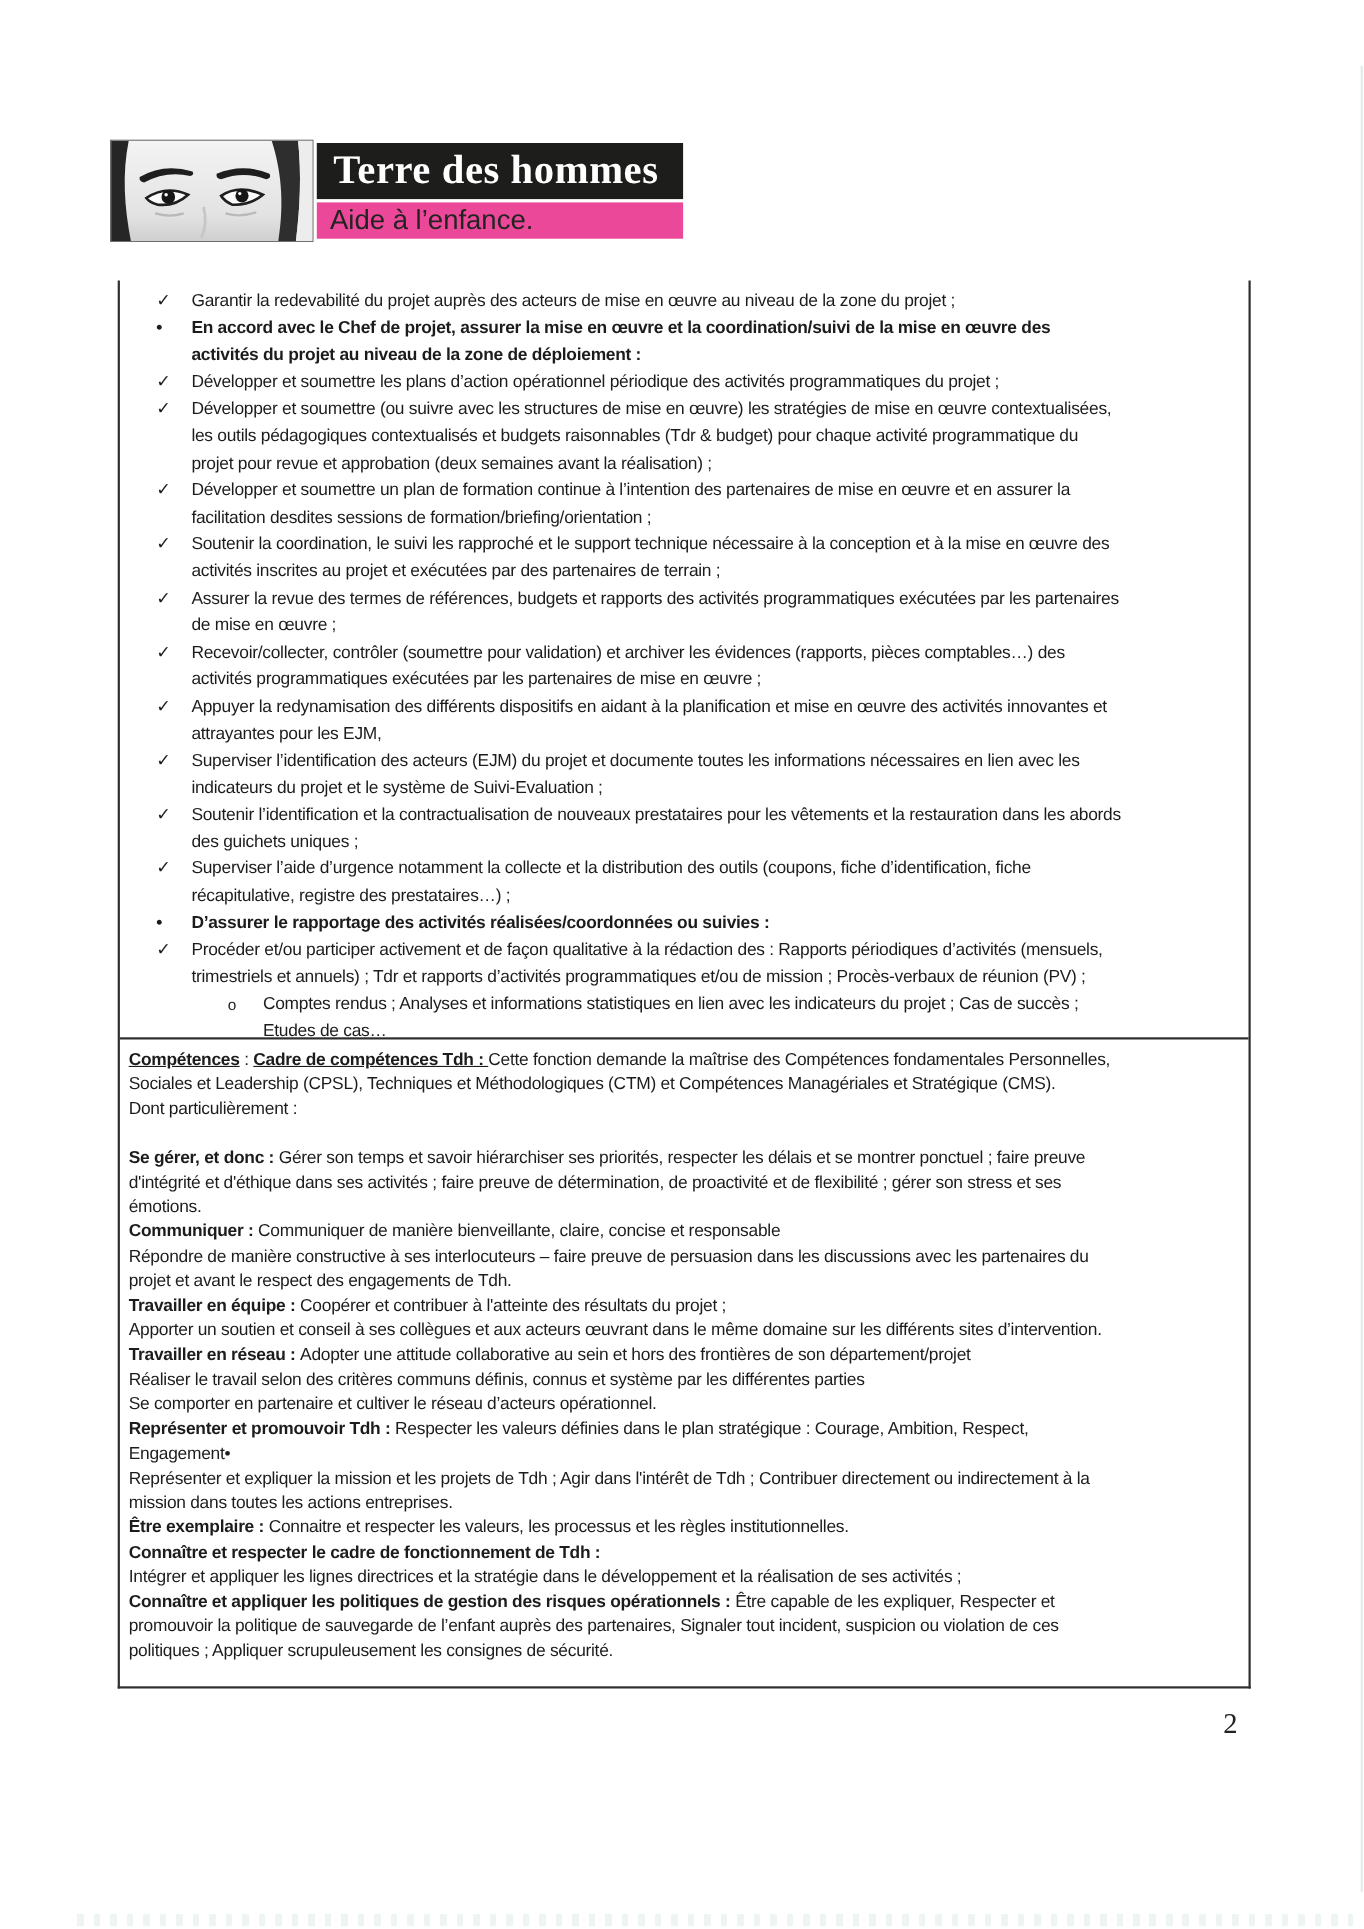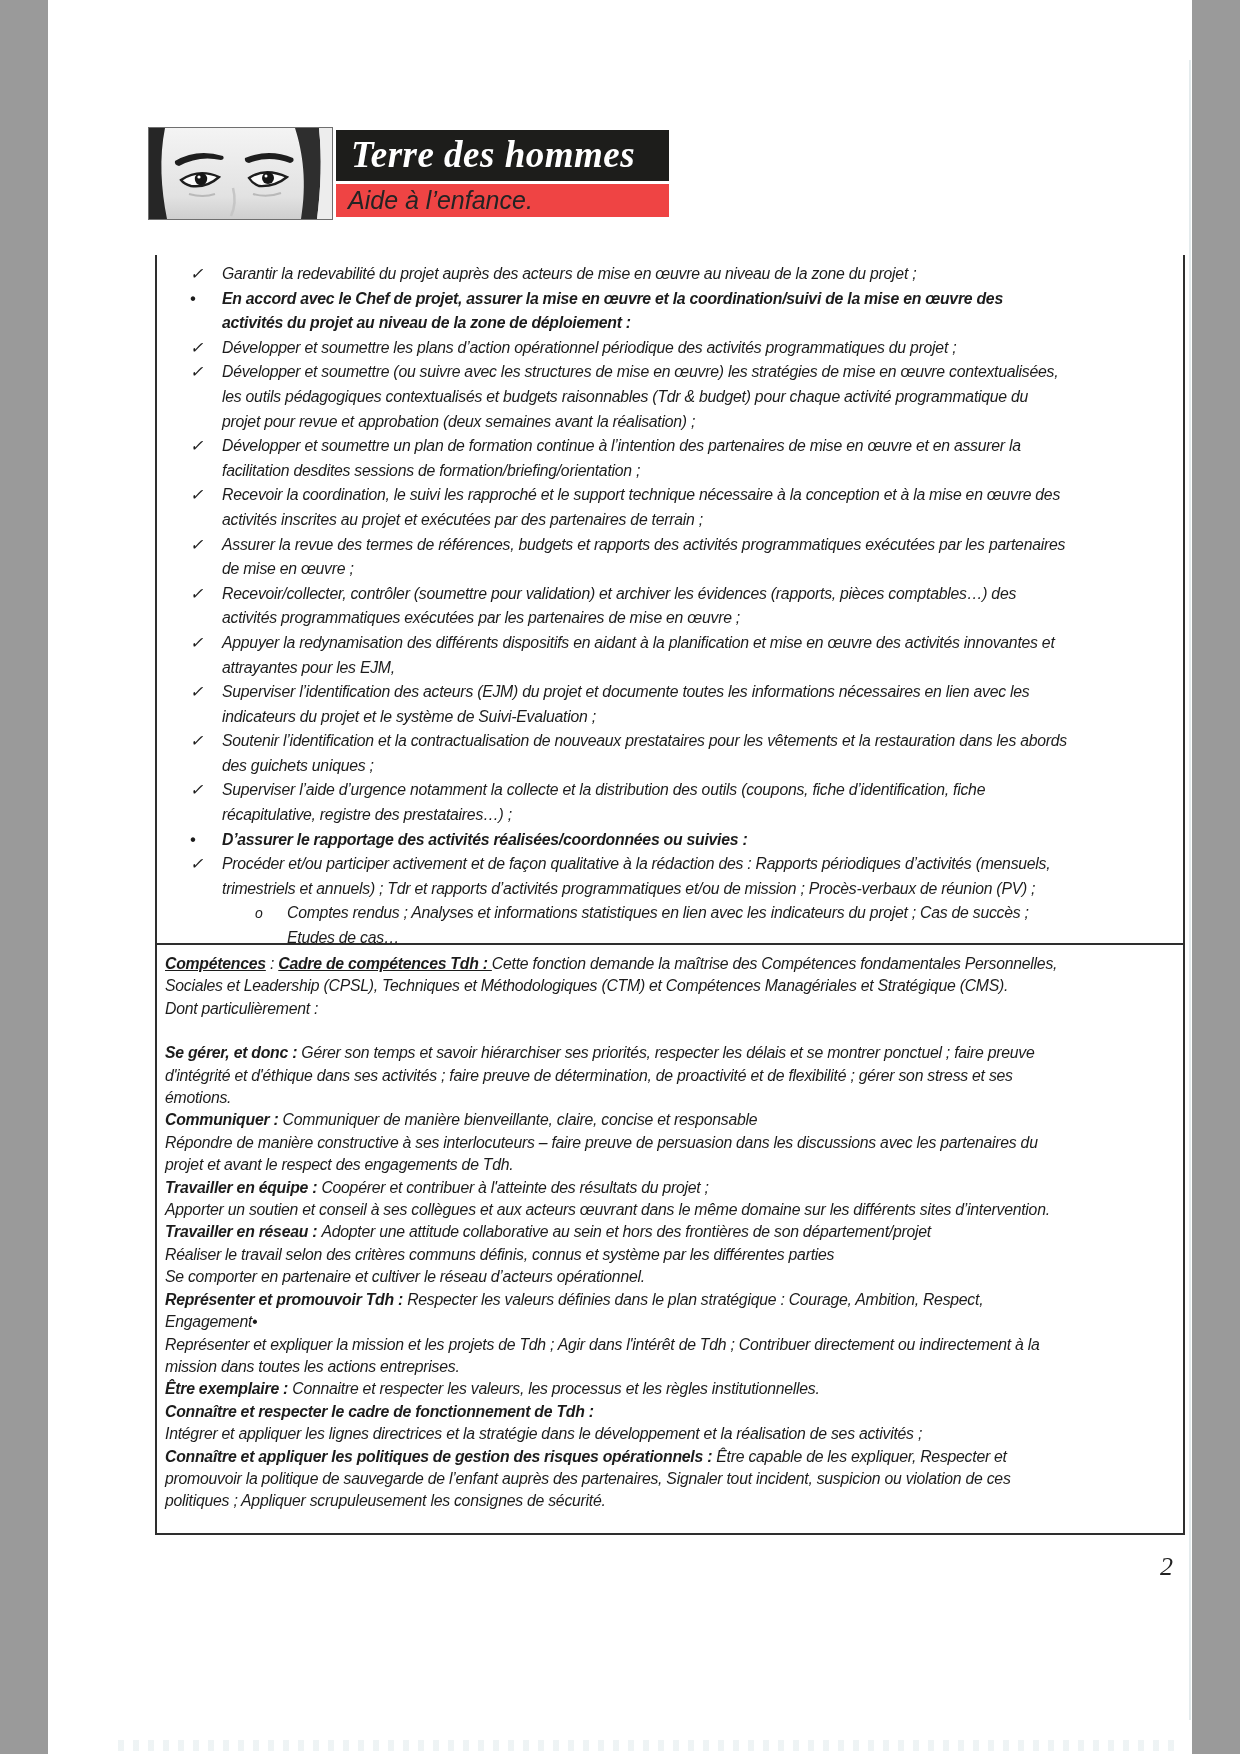--- a/index.html
+++ b/index.html
@@ -1,17 +1,17 @@
 <!DOCTYPE html>
 <html><head>
 <meta charset="utf-8">
 <style>
   html,body{margin:0;padding:0;background:#9a9a9a;}
-  .page{position:relative;width:1144px;height:1754px;background:#ffffff;overflow:hidden;
-        font-family:"Liberation Sans",sans-serif;color:#1c1c1c;margin:0 auto;font-style:italic;}
+  .page{position:relative;width:1240px;height:1754px;background:#ffffff;overflow:hidden;
+        font-family:"Liberation Sans",sans-serif;color:#1c1c1c;margin:0 auto;}
 
   
   .logo-img{position:absolute;left:100px;top:127px;width:183px;height:91px;border:1px solid #6f6f6f;background:#ededed;}
   .brand-bar{position:absolute;left:288px;top:130px;width:333px;height:51px;background:#1d1d1b;
              color:#fff;font-family:"Liberation Serif",serif;font-weight:bold;font-size:37px;
              line-height:50px;padding-left:15px;box-sizing:border-box;letter-spacing:.5px;white-space:nowrap;}
   .tagline-bar{position:absolute;left:288px;top:184px;width:333px;height:33px;background:#c7c7c7;
                color:#232323;font-size:25px;line-height:32px;padding-left:12px;box-sizing:border-box;white-space:nowrap;}
 
   
@@ -68,21 +68,21 @@
       <circle cx="50" cy="49" r="1.6" fill="#ffffff"></circle>
       <path d="M100,50 Q116,39 138,49 Q126,59 110,58 Q103,55 100,50 Z" fill="#fbfbfb" stroke="#1e1e1e" stroke-width="2.4"></path>
       <circle cx="119" cy="50" r="6" fill="#161616"></circle>
       <circle cx="117" cy="48" r="1.5" fill="#ffffff"></circle>
       <path d="M40,66 Q54,70 66,66" stroke="#b9b9b9" stroke-width="2" fill="none"></path>
       <path d="M104,66 Q118,70 132,65" stroke="#b9b9b9" stroke-width="2" fill="none"></path>
       <path d="M84,60 Q88,75 82,88" stroke="#c6c6c6" stroke-width="2.5" fill="none"></path>
     </svg>
   </div>
   <div class="brand-bar" style="background: rgb(29, 29, 27); color: rgb(255, 255, 255);">Terre des hommes</div>
-  <div class="tagline-bar" style="background: #ef4444;">Aide à l’enfance.</div>
+  <div class="tagline-bar" style="background: #ec4899;">Aide à l’enfance.</div>
 
   <div class="doc-box">
     <div class="section-resp" id="resp-list">
         <div class="list-item">
           <span class="marker">✓</span>
           <span class="item-text">Garantir la redevabilité du projet auprès des acteurs de mise en œuvre au niveau de la zone du projet ;</span>
         </div>
         <div class="list-item bold">
           <span class="marker">•</span>
           <span class="item-text">En accord avec le Chef de projet, assurer la mise en œuvre et la coordination/suivi de la mise en œuvre des activités du projet au niveau de la zone de déploiement :</span>
@@ -94,21 +94,21 @@
         <div class="list-item">
           <span class="marker">✓</span>
           <span class="item-text">Développer et soumettre (ou suivre avec les structures de mise en œuvre) les stratégies de mise en œuvre contextualisées, les outils pédagogiques contextualisés et budgets raisonnables (Tdr &amp; budget) pour chaque activité programmatique du projet pour revue et approbation (deux semaines avant la réalisation) ;</span>
         </div>
         <div class="list-item">
           <span class="marker">✓</span>
           <span class="item-text">Développer et soumettre un plan de formation continue à l’intention des partenaires de mise en œuvre et en assurer la facilitation desdites sessions de formation/briefing/orientation ;</span>
         </div>
         <div class="list-item">
           <span class="marker">✓</span>
-          <span class="item-text">Recevoir la coordination, le suivi les rapproché et le support technique nécessaire à la conception et à la mise en œuvre des activités inscrites au projet et exécutées par des partenaires de terrain ;</span>
+          <span class="item-text">Soutenir la coordination, le suivi les rapproché et le support technique nécessaire à la conception et à la mise en œuvre des activités inscrites au projet et exécutées par des partenaires de terrain ;</span>
         </div>
         <div class="list-item">
           <span class="marker">✓</span>
           <span class="item-text">Assurer la revue des termes de références, budgets et rapports des activités programmatiques exécutées par les partenaires de mise en œuvre ;</span>
         </div>
         <div class="list-item">
           <span class="marker">✓</span>
           <span class="item-text">Recevoir/collecter, contrôler (soumettre pour validation) et archiver les évidences (rapports, pièces comptables…) des activités programmatiques exécutées par les partenaires de mise en œuvre ;</span>
         </div>
         <div class="list-item">

